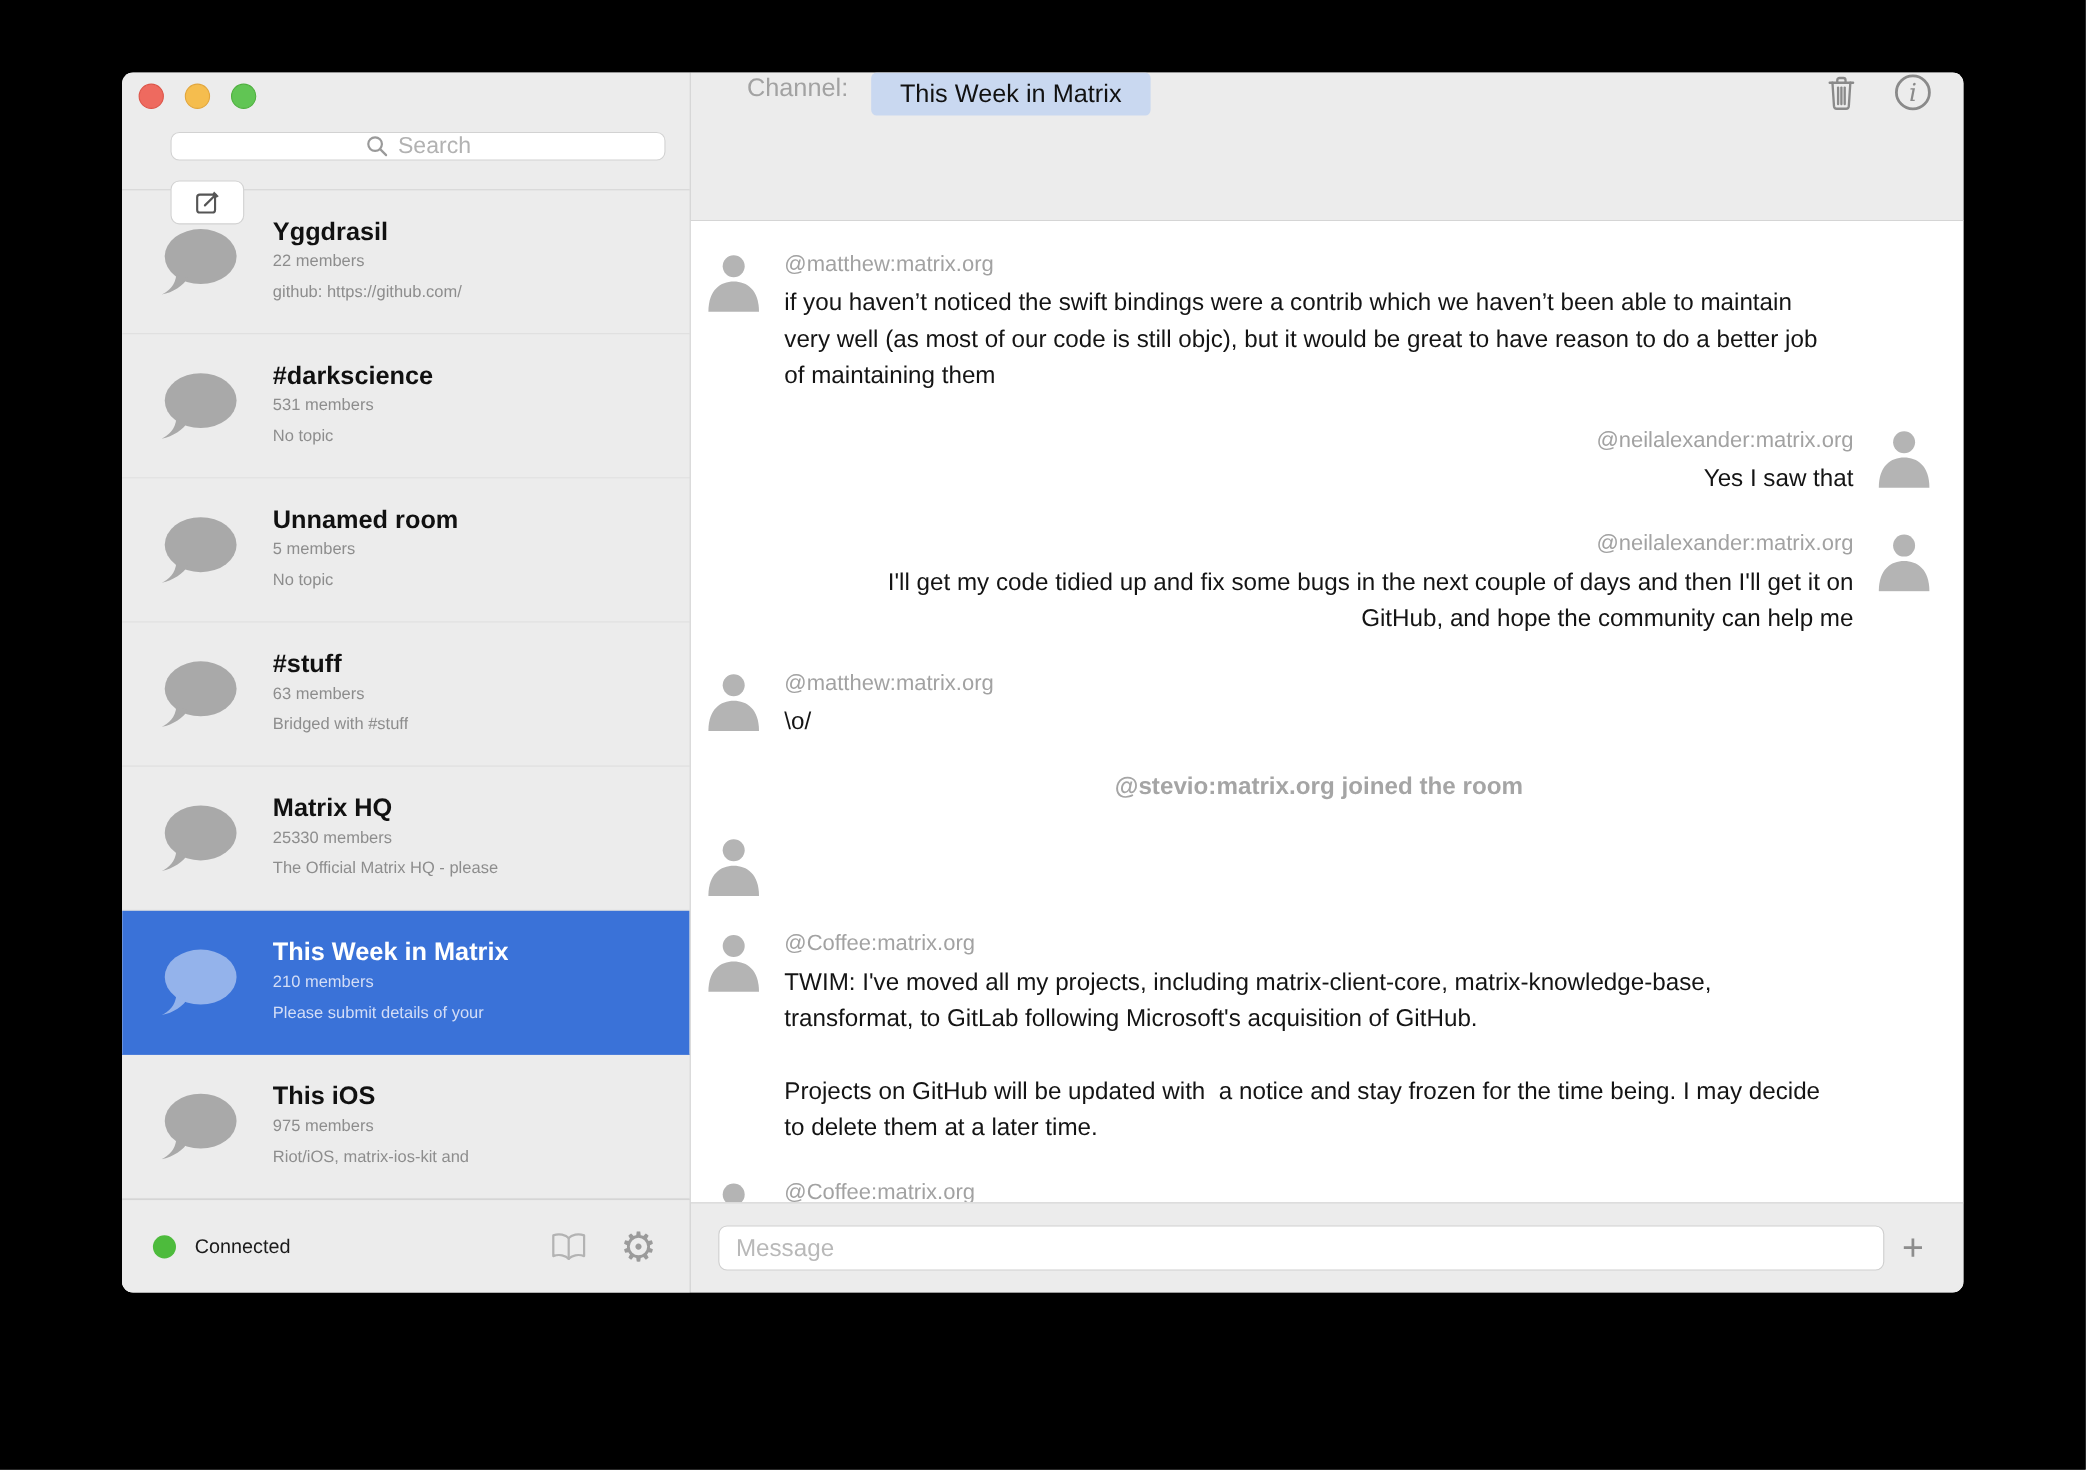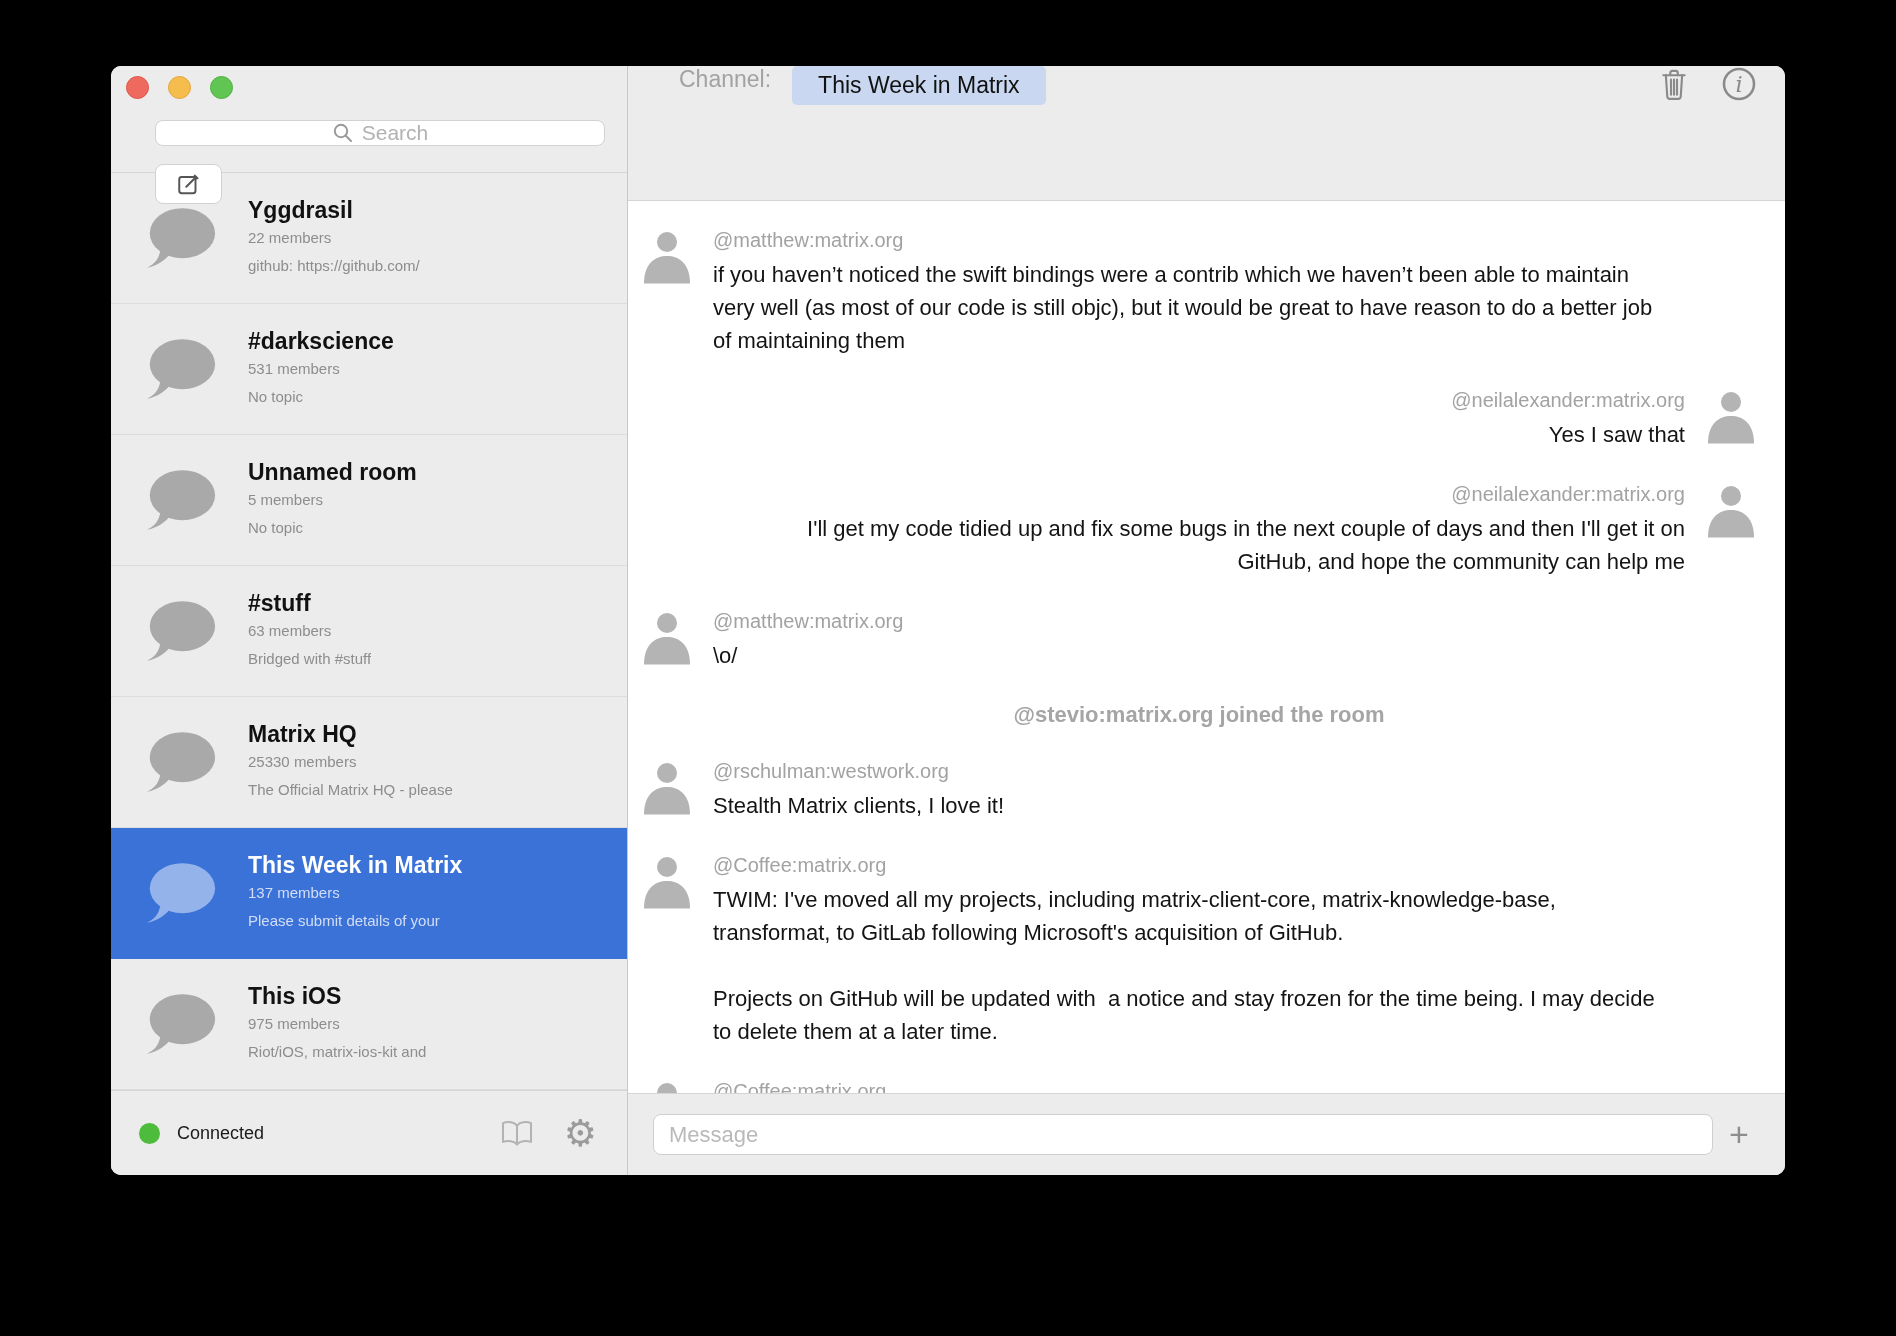--- a/index.html
+++ b/index.html
@@ -201,21 +201,21 @@
 
   <div class="room selected">
     <div class="bubble">
       <svg viewBox="0 0 76 66">
               <ellipse cx="40" cy="28" rx="34" ry="26"></ellipse>
               <path d="M17 45 C16 55 10 61 3 64 C14 62 24 55 28 48 Z"></path>
             </svg>
     </div>
     <div class="room-text">
       <div class="room-name">This Week in Matrix</div>
-      <div class="room-members">137 members</div>
+      <div class="room-members">210 members</div>
       <div class="room-topic">Please submit details of your</div>
     </div>
   </div>
 
   <div class="room">
     <div class="bubble">
       <svg viewBox="0 0 76 66">
               <ellipse cx="40" cy="28" rx="34" ry="26"></ellipse>
               <path d="M17 45 C16 55 10 61 3 64 C14 62 24 55 28 48 Z"></path>
             </svg>
@@ -330,24 +330,20 @@
     <span>@stevio:matrix.org joined the room</span>
   </div>
 
   <div class="msg left">
     <div class="avatar">
       <svg viewBox="0 0 52 56">
               <circle cx="26" cy="14.5" r="10"></circle>
               <path d="M3 56 C3 36 14 28.5 26 28.5 C38 28.5 49 36 49 56 Z"></path>
             </svg>
     </div>
-    <div class="msg-body">
-      <div class="msg-sender">@rschulman:westwork.org</div>
-      <div class="msg-text">Stealth Matrix clients, I love it!</div>
-    </div>
   </div>
 
   <div class="msg left">
     <div class="avatar">
       <svg viewBox="0 0 52 56">
               <circle cx="26" cy="14.5" r="10"></circle>
               <path d="M3 56 C3 36 14 28.5 26 28.5 C38 28.5 49 36 49 56 Z"></path>
             </svg>
     </div>
     <div class="msg-body">

